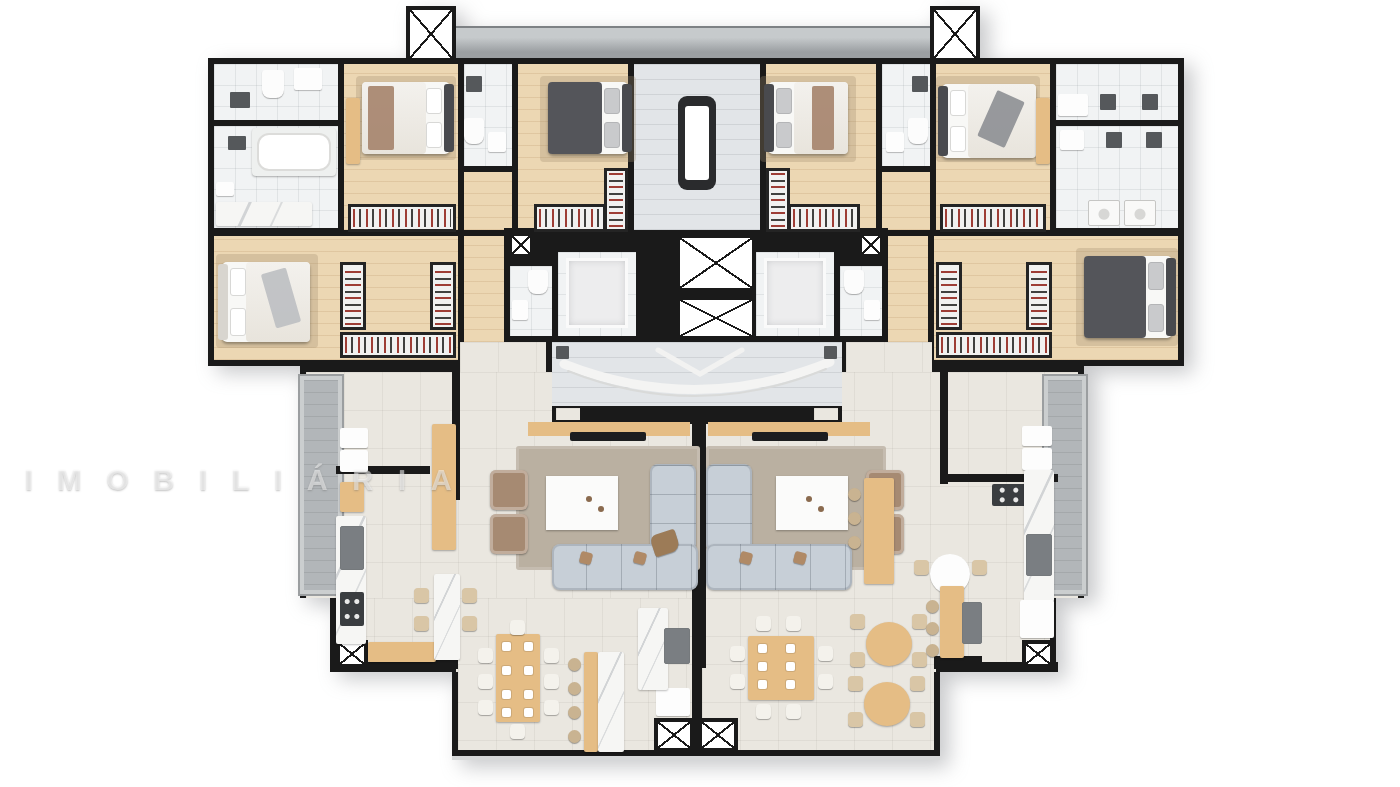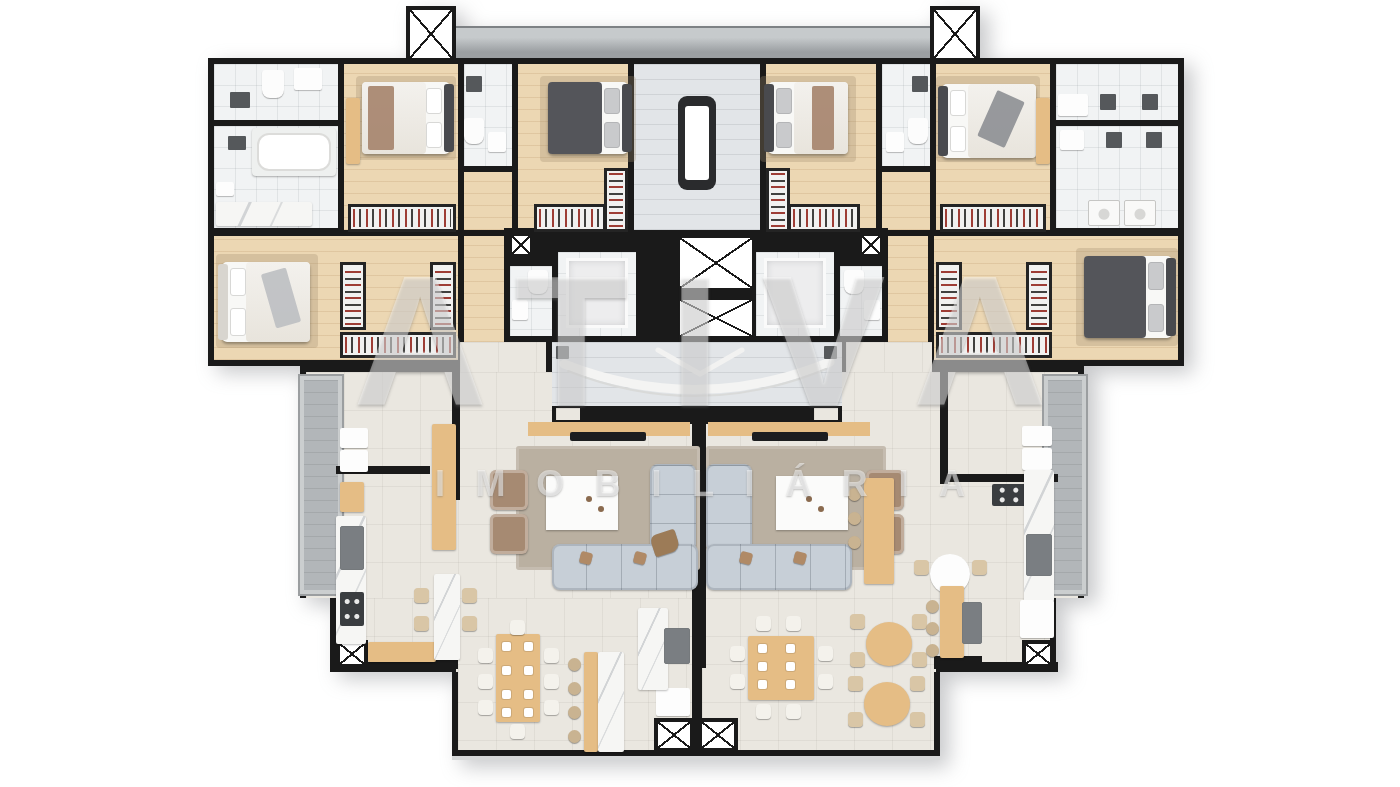--- a/index.html
+++ b/index.html
@@ -59,21 +59,21 @@
   .duv{border-radius:4px;background:linear-gradient(180deg,#f3f1ed,#e8e4dc);}
   .duv.dk{background:var(--bed-dark,#54555a);}
   .pw{background:#ffffff;border:1px solid #d8d8d6;border-radius:3px;}
   .pw.gy{background:#c9cacc;border-color:#b4b5b7;}
   .stripe{background:#a5836b;opacity:.9;border-radius:2px;}
   .stairobj{background:#2a2b2d;border-radius:9px;}
   .stairobj i{position:absolute;inset:10px 7px;background:#fff;border-radius:3px;display:block;}
   .shadowline{background:#d6d8d9;}
   
   .wm1{left:0;right:0;text-align:center;font-weight:bold;font-size:186px;line-height:1;color:rgba(255,255,255,.42);text-shadow:0 2px 3px rgba(105,105,105,.38);letter-spacing:.22em;text-indent:.22em;}
-  .wm2{left:0;right:0;text-align:center;font-weight:bold;font-size:36px;line-height:1;color:rgba(255,255,255,.5);text-shadow:0 1px 2px rgba(105,105,105,.4);letter-spacing:.85em;text-indent:.85em;}
+  .wm2{left:0;right:0;font-weight:bold;font-size:29px;line-height:1;color:rgba(255,255,255,.5);text-shadow:0 1px 2px rgba(105,105,105,.4);letter-spacing:.85em;text-indent:.85em;}
 </style>
 </head>
 <body>
 
 <div class="plan">
  <div class="bldg">
 
   <div class="slab" style="left:452px;top:26px;width:482px;height:36px"></div>
 
   <div class="fp" style="left:208px;top:58px;width:976px;height:308px"></div>
@@ -393,15 +393,14 @@
   <div class="white" style="left:1022px;top:426px;width:30px;height:20px"></div>
   <div class="white" style="left:1022px;top:448px;width:30px;height:22px"></div>
   <div class="stove" style="left:992px;top:484px;width:34px;height:22px"></div>
   <div class="marble" style="left:1024px;top:470px;width:30px;height:132px"></div>
   <div class="appl dk" style="left:1026px;top:534px;width:26px;height:42px"></div>
   <div class="white" style="left:1020px;top:600px;width:34px;height:38px"></div>
 
   <div class="shadowline" style="left:452px;top:756px;width:488px;height:4px"></div>
  </div>
 
- <div class="wm1" style="top:248px">ATIVA</div>
  <div class="wm2" style="top:466px">IMOBILIÁRIA</div>
 </div>
 
 </body></html>

